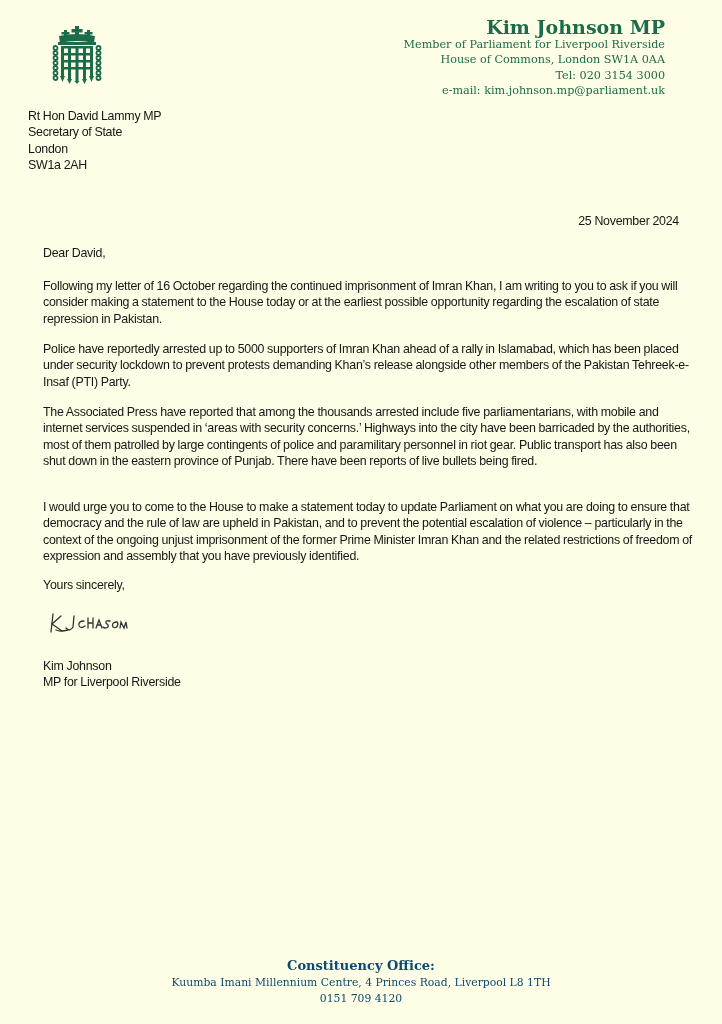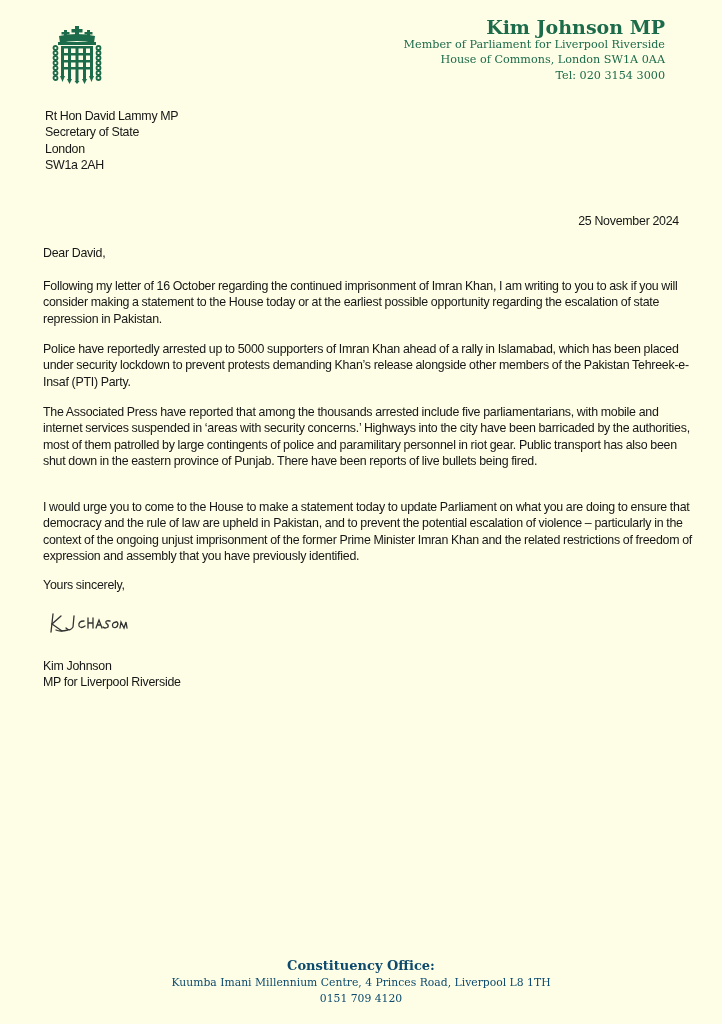--- a/index.html
+++ b/index.html
@@ -19,21 +19,21 @@
     }
     .letterhead .name { font-weight: bold; font-size: 19px; line-height: 19px; }
     .letterhead .line { font-size: 11.2px; line-height: 15.3px; }
     .body-text {
       font-family: "Liberation Sans", sans-serif;
       font-size: 12.4px;
       letter-spacing: -0.25px;
       word-spacing: -0.3px;
       color: #161616;
     }
-    .recipient { position: absolute; left: 45px; top: 108px; line-height: 16.3px; }
+    .recipient { position: absolute; left: 28px; top: 108px; line-height: 16.3px; }
     .date { position: absolute; right: 43px; top: 214px; }
     .salutation { position: absolute; left: 43px; top: 246px; }
     .para { position: absolute; left: 43px; width: 650px; line-height: 16.3px; margin: 0; }
     .p1 { top: 278px; }
     .p2 { top: 341px; }
     .p3 { top: 404px; }
     .p4 { top: 499px; }
     .closing { position: absolute; left: 43px; top: 578px; }
     .signature { position: absolute; left: 48px; top: 608px; width: 90px; height: 30px; }
     .signoff { position: absolute; left: 43px; top: 658px; line-height: 16.3px; }
@@ -93,20 +93,21 @@
       <path d="M30 53 L32.5 58 L35 53 Z"></path>
     <path d="M37 50 L39.5 56 L42 50 Z"></path>
   </svg>
 </div>
 
 <div class="letterhead">
   <div class="name">Kim Johnson MP</div>
   <div class="line">Member of Parliament for Liverpool Riverside</div>
   <div class="line">House of Commons, London SW1A 0AA</div>
   <div class="line">Tel: 020 3154 3000</div>
+  <div class="line">e-mail: kim.johnson.mp@parliament.uk</div>
 </div>
 
 <div class="recipient body-text">
   <div>Rt Hon David Lammy MP</div>
   <div>Secretary of State</div>
   <div>London</div>
   <div>SW1a 2AH</div>
 </div>
 
 <div class="date body-text">25 November 2024</div>

